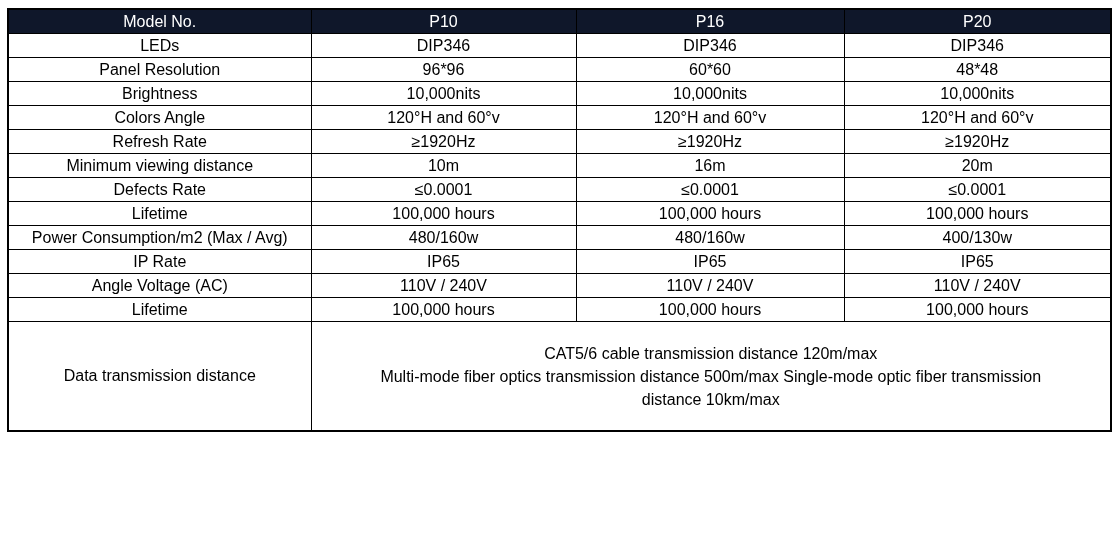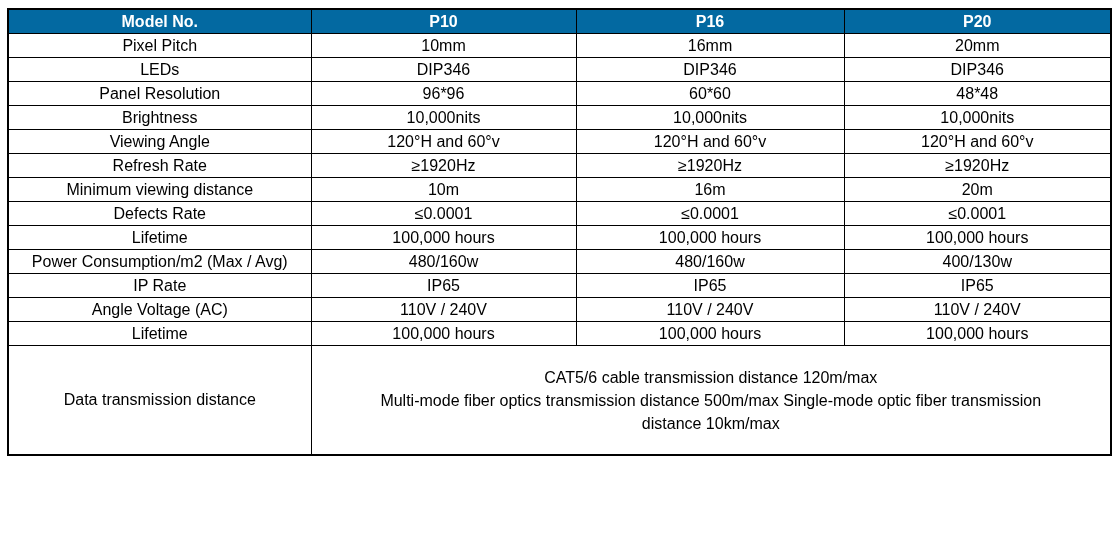--- a/index.html
+++ b/index.html
@@ -24,23 +24,23 @@
   .spec-table td {
     border: 1px solid #000000;
     text-align: center;
     vertical-align: middle;
     padding: 0 2px;
     font-size: 16px;
     line-height: 22px;
     overflow: hidden;
   }
   .spec-table thead th {
-    background: #0369a1;
+    background: #0f172a;
     color: #ffffff;
-    font-weight: bold;
+    font-weight: normal;
     height: 23px;
   }
   .spec-table tbody td {
     height: 23px;
   }
   .spec-table tr.tall-row td {
     height: 108px;
   }
   td.merged-cell {
     white-space: pre-line;
@@ -60,45 +60,39 @@
   <thead>
     <tr>
       <th>Model No.</th>
       <th>P10</th>
       <th>P16</th>
       <th>P20</th>
     </tr>
   </thead>
   <tbody>
     <tr>
-      <td>Pixel Pitch</td>
-      <td>10mm</td>
-      <td>16mm</td>
-      <td>20mm</td>
-    </tr>
-    <tr>
       <td>LEDs</td>
       <td>DIP346</td>
       <td>DIP346</td>
       <td>DIP346</td>
     </tr>
     <tr>
       <td>Panel Resolution</td>
       <td>96*96</td>
       <td>60*60</td>
       <td>48*48</td>
     </tr>
     <tr>
       <td>Brightness</td>
       <td>10,000nits</td>
       <td>10,000nits</td>
       <td>10,000nits</td>
     </tr>
     <tr>
-      <td>Viewing Angle</td>
+      <td>Colors Angle</td>
       <td>120°H and 60°v</td>
       <td>120°H and 60°v</td>
       <td>120°H and 60°v</td>
     </tr>
     <tr>
       <td>Refresh Rate</td>
       <td>≥1920Hz</td>
       <td>≥1920Hz</td>
       <td>≥1920Hz</td>
     </tr>

